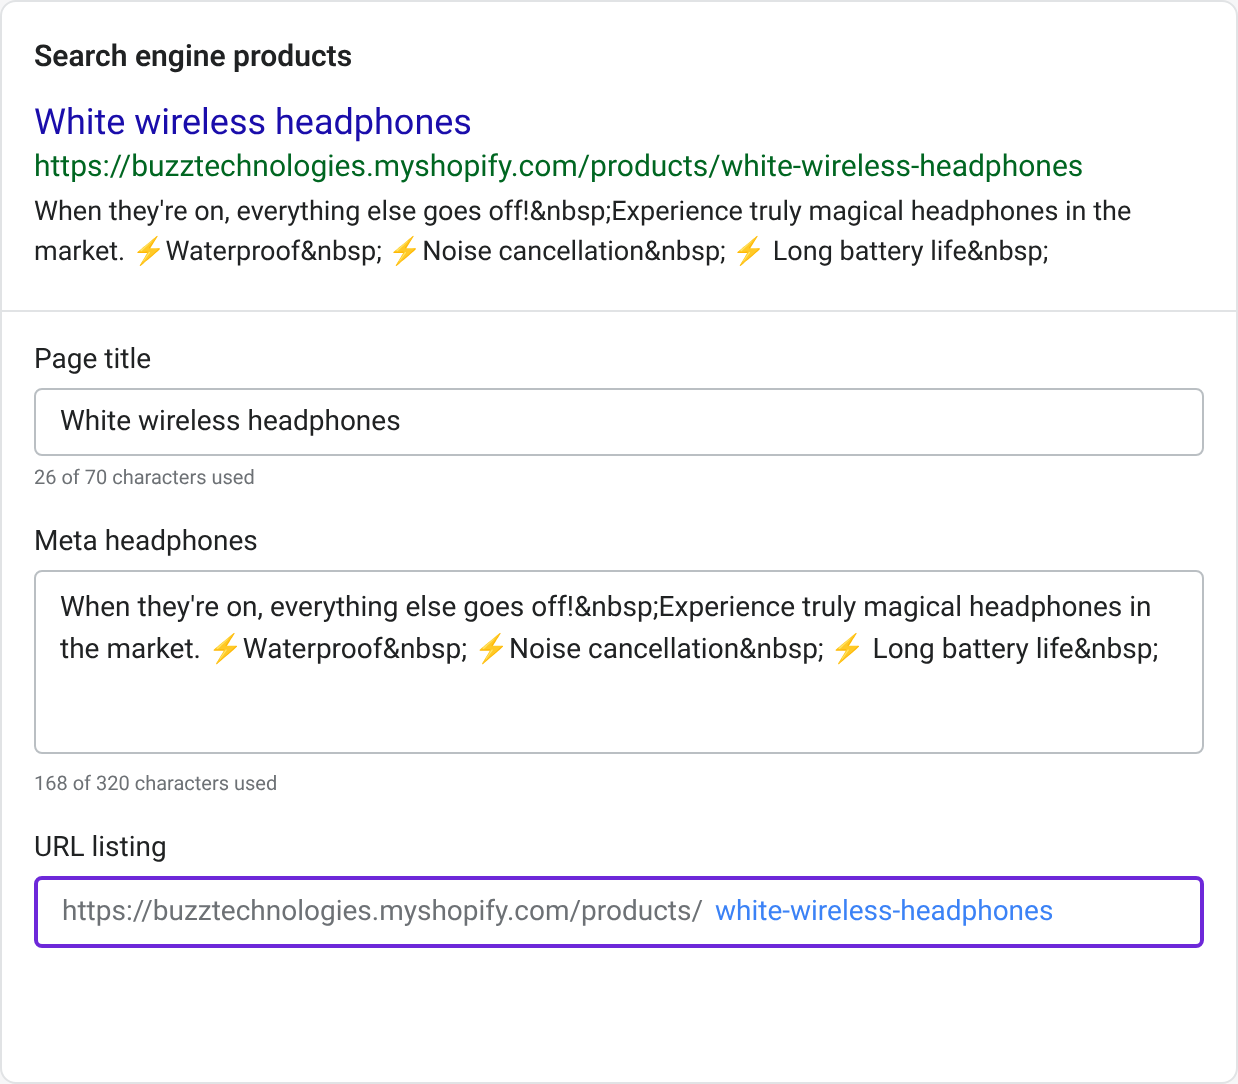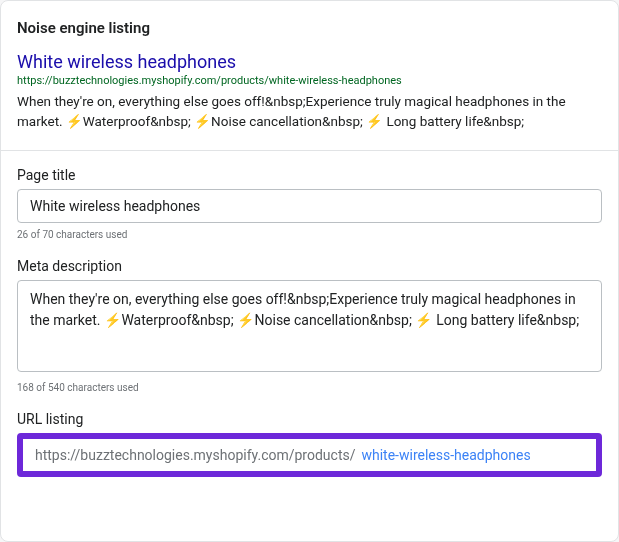--- a/index.html
+++ b/index.html
@@ -34,21 +34,21 @@
     .preview {
       padding: 0 16px 18px 16px;
     }
     .preview-title {
       font-size: 18px;
       color: #1a0dab;
       font-weight: 400;
       margin-bottom: 2px;
     }
     .preview-url {
-      font-size: 11px;
+      font-size: 15px;
       color: #006621;
       margin-bottom: 4px;
       word-break: break-all;
     }
     .preview-desc {
       font-size: 13.5px;
       color: #202223;
       line-height: 1.5;
     }
     .divider {
@@ -93,21 +93,21 @@
     }
     .char-count {
       font-size: 10px;
       color: #6d7175;
       margin-top: 6px;
     }
     .url-input-wrapper {
       display: flex;
       align-items: center;
       width: 100%;
-      border: 6px solid #6d28d9;
+      border: 2px solid #6d28d9;
       border-radius: 4px;
       background: #ffffff;
       padding: 8px 12px;
       font-size: 14px;
     }
     .url-prefix {
       color: #6d7175;
       white-space: nowrap;
       margin-right: 6px;
     }
@@ -121,43 +121,43 @@
       background: transparent;
       padding: 0;
     }
   </style>
 </head>
 <body>
 
 <div class="card">
 
   <div class="section-header">
-    <h2 class="section-title">Noise engine listing</h2>
+    <h2 class="section-title">Search engine products</h2>
   </div>
 
   <div class="preview">
     <div class="preview-title">White wireless headphones</div>
     <div class="preview-url">https://buzztechnologies.myshopify.com/products/white-wireless-headphones</div>
     <div class="preview-desc">When they're on, everything else goes off!&amp;nbsp;Experience truly magical headphones in the market. ⚡Waterproof&amp;nbsp; ⚡Noise cancellation&amp;nbsp; ⚡ Long battery life&amp;nbsp;</div>
   </div>
 
   <hr class="divider">
 
   <div class="form-section">
 
     <div class="field-group">
       <label class="field-label">Page title</label>
       <input type="text" class="text-input" value="White wireless headphones" style="">
       <div class="char-count">26 of 70 characters used</div>
     </div>
 
     <div class="field-group">
-      <label class="field-label">Meta description</label>
+      <label class="field-label">Meta headphones</label>
       <textarea class="textarea" style="">When they're on, everything else goes off!&amp;nbsp;Experience truly magical headphones in the market. ⚡Waterproof&amp;nbsp; ⚡Noise cancellation&amp;nbsp; ⚡ Long battery life&amp;nbsp;</textarea>
-      <div class="char-count">168 of 540 characters used</div>
+      <div class="char-count">168 of 320 characters used</div>
     </div>
 
     <div class="field-group">
       <label class="field-label">URL listing</label>
       <div class="url-input-wrapper">
         <span class="url-prefix">https://buzztechnologies.myshopify.com/products/</span>
         <input type="text" class="url-handle-input" value="white-wireless-headphones" style="">
       </div>
     </div>
 

